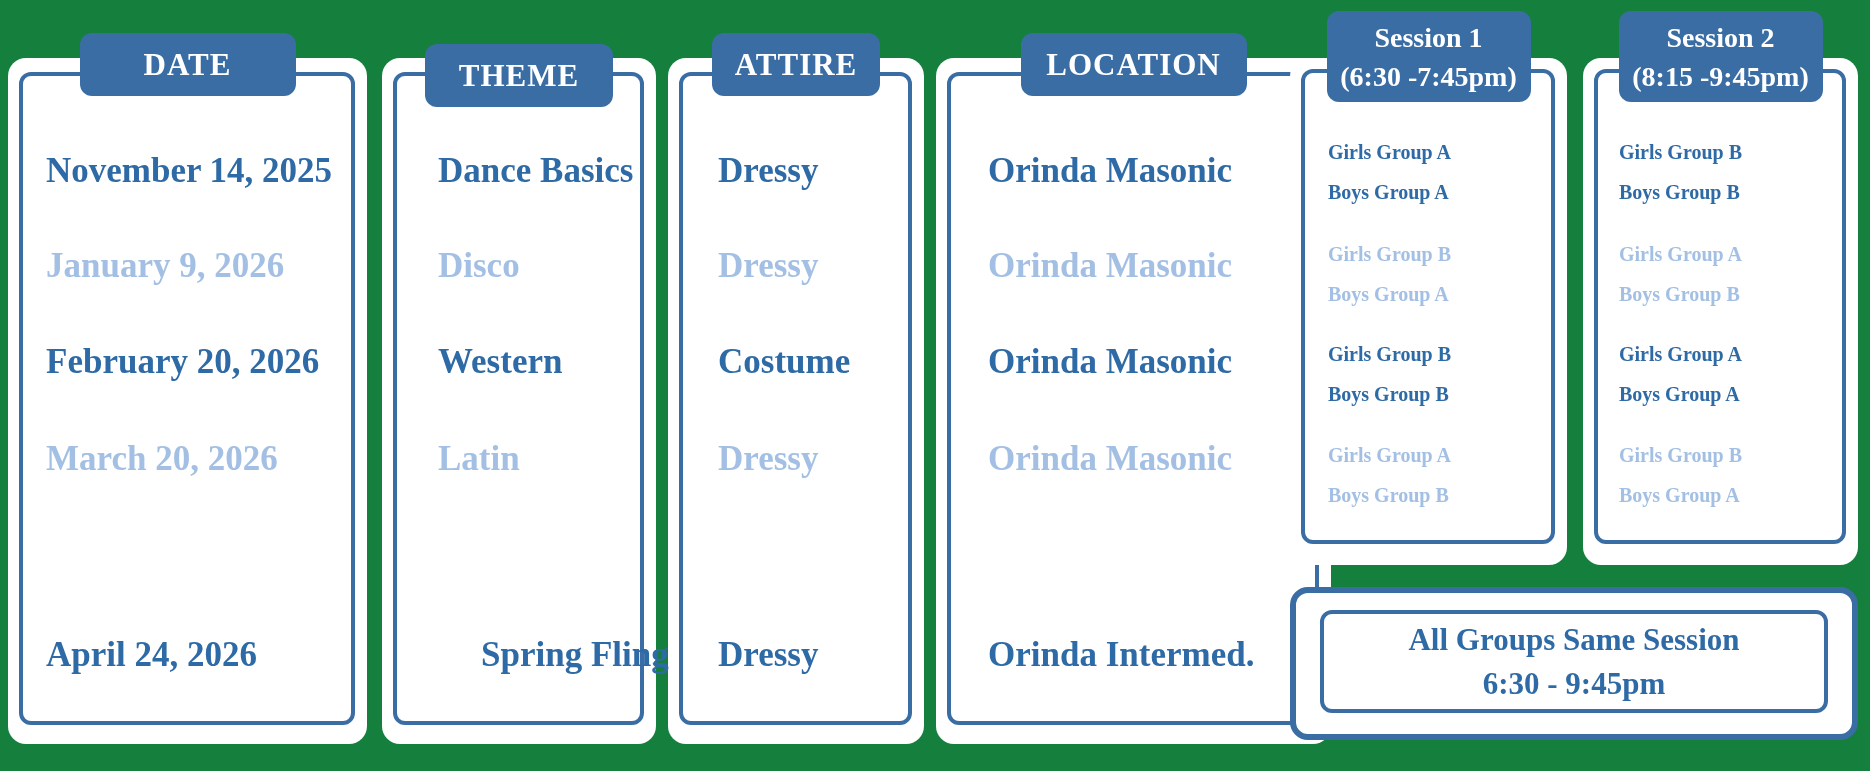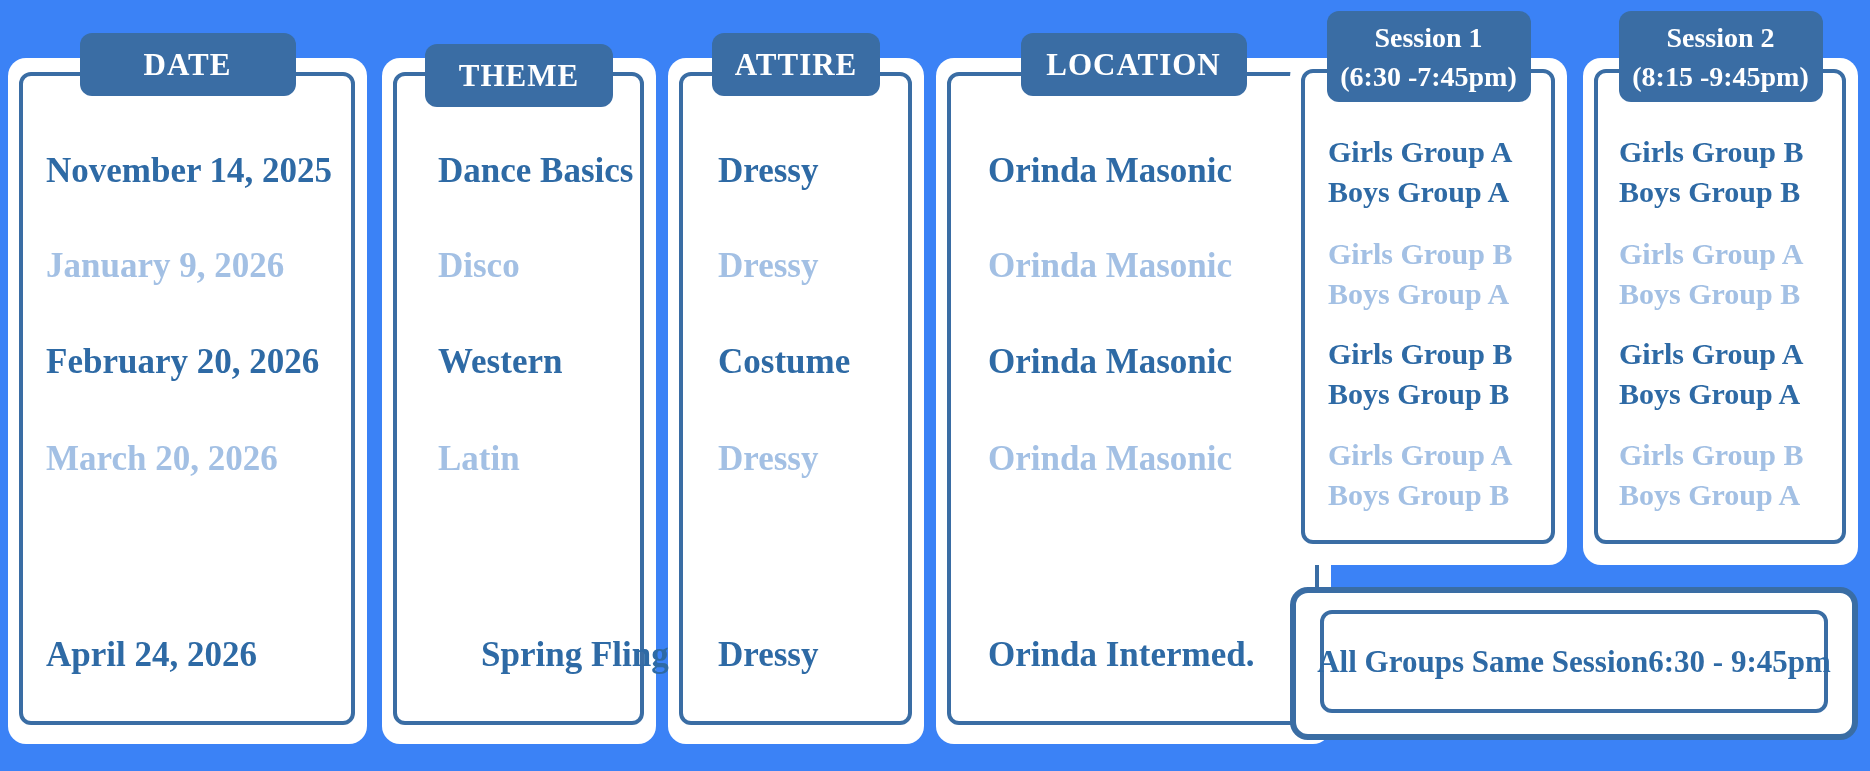--- a/index.html
+++ b/index.html
@@ -1,38 +1,38 @@
 <!DOCTYPE html>
 <html><head>
 <meta charset="utf-8">
 <style>
   html,body{margin:0;padding:0;background:#93b0d5;}
   .stage{
-    position:relative;width:1870px;height:771px;background:#3b82f6;overflow:hidden;
+    position:relative;width:1870px;height:771px;background:#15803d;overflow:hidden;
     font-family:"Liberation Serif","DejaVu Serif",serif;font-weight:bold;
   }
   .card{position:absolute;top:58px;height:686px;background:#ffffff;border-radius:18px;}
   .card.session{height:507px;}
   .inner{position:absolute;left:11px;right:12px;top:14px;bottom:19px;
     border:4px solid #3a6da4;border-radius:12px;}
   .card.session .inner{top:11px;bottom:21px;}
   .tab{position:absolute;top:-25px;left:50%;transform:translateX(-50%);
     background:#3a6da4;color:#ffffff;border-radius:12px;text-align:center;
     white-space:nowrap;box-sizing:border-box;z-index:3;}
   .tab.single{height:63px;line-height:63px;font-size:31px;letter-spacing:1px;}
   .tab.double{top:-47px;height:91px;padding-top:7px;line-height:39px;font-size:28px;}
   .cell{position:absolute;transform:translateY(-50%);font-size:35px;white-space:nowrap;z-index:2;}
-  .group-block{position:absolute;transform:translateY(-50%);font-size:30px;line-height:40px;
+  .group-block{position:absolute;transform:translateY(-50%);font-size:20px;line-height:40px;
     white-space:nowrap;z-index:2;}
   .dark{color:#2e6aa5;}
   .light{color:#a3c0e4;}
   .footer-box{position:absolute;left:1290px;top:587px;width:568px;height:153px;
     background:#ffffff;border:6px solid #3a6da4;border-radius:18px;box-sizing:border-box;}
   .footer-inner{position:absolute;left:24px;right:24px;top:17px;bottom:21px;
-    border:4px solid #3a6da4;border-radius:12px;display:flex;
+    border:4px solid #3a6da4;border-radius:12px;display:flex;flex-direction:column;
     align-items:center;justify-content:center;font-size:31px;line-height:44px;color:#2e6aa5;
     white-space:nowrap;}
   
   .r0{top:113px;} .r1{top:208px;} .r2{top:304px;} .r3{top:401px;} .r4{top:597px;}
   
   .s0{top:114px;} .s1{top:216px;} .s2{top:316px;} .s3{top:417px;}
 </style>
 </head>
 <body>
 

